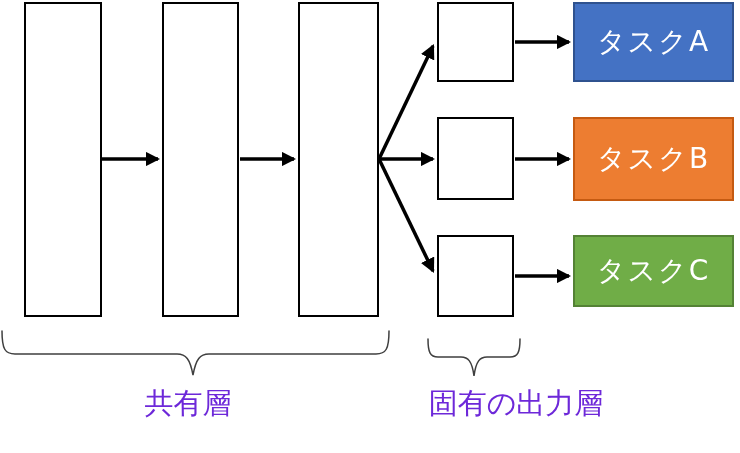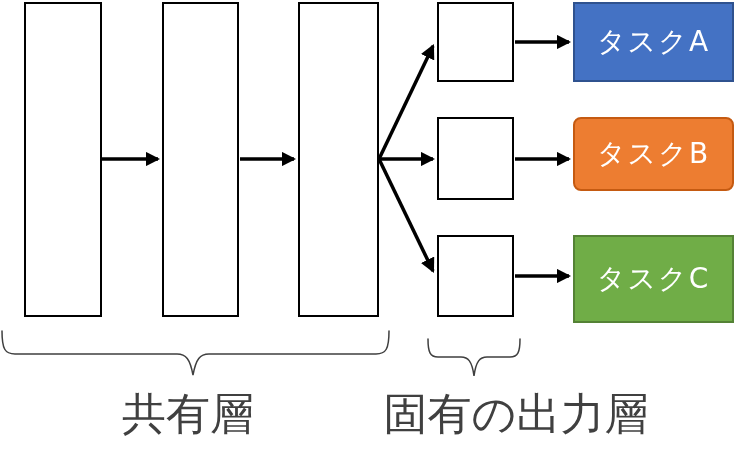--- a/index.html
+++ b/index.html
@@ -38,22 +38,22 @@
     border: 2px solid #000;
     display: flex;
     align-items: center;
     justify-content: center;
     z-index: 1;
     font-size: 28px;
     letter-spacing: 2px;
     color: #ffffff;
   }
   .t-a { top: 2px;   height: 80px; }
-  .t-b { top: 117px; height: 74px; border-radius: 8px; }
-  .t-c { top: 235px; height: 88px; }
+  .t-b { top: 117px; height: 84px; }
+  .t-c { top: 235px; height: 72px; }
   
   svg.connectors {
     position: absolute;
     left: 0; top: 0;
     width: 740px; height: 453px;
     z-index: 2;
     pointer-events: none;
   }
   .arrow {
     stroke: #000000;
@@ -63,25 +63,26 @@
   .brace {
     stroke: #3f3f3f;
     stroke-width: 1.5;
     fill: none;
     stroke-linecap: round;
   }
   
   .caption {
     position: absolute;
     transform: translateX(-50%);
-    font-size: 44px;
+    font-size: 29px;
     line-height: 1.1;
-    color: #404040;
+    color: #6d28d9;
     white-space: nowrap;
     z-index: 1;
+    font-family: Liberation Mono, monospace;
   }
   .cap-shared { left: 188px; top: 390px; }
   .cap-output { left: 492px; top: 390px; margin-left: 24px; }
 </style>
 </head>
 <body>
 
 <div class="stage">
 
   <div class="rect r1"></div>

